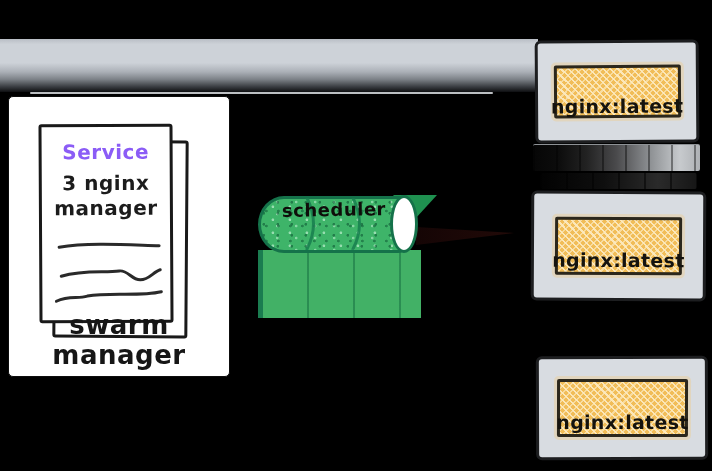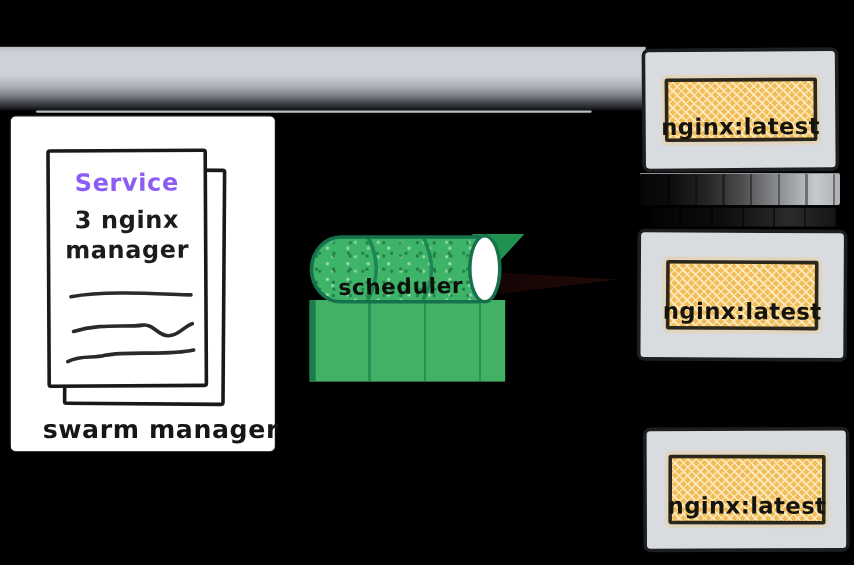--- a/index.html
+++ b/index.html
@@ -33,43 +33,43 @@
     border-radius:3px;box-sizing:border-box;
   }
   .page.back{left:44px;top:43px;width:135px;height:198px;transform:rotate(.4deg);}
   .page.front{left:30px;top:27px;width:134px;height:199px;transform:rotate(-.3deg);
     display:flex;flex-direction:column;align-items:center;}
   .doc-title{margin-top:13px;font-size:20px;font-weight:600;color:#8b5cf6;letter-spacing:.5px;}
   .doc-line{font-size:20px;font-weight:600;color:#1c1c1c;line-height:25px;letter-spacing:.5px;}
   .doc-line.first{margin-top:7px;}
   .doc-squiggles{position:absolute;left:7px;top:112px;}
   .manager-caption{
-    position:absolute;left:15px;bottom:6px;width:100%;text-align:center;
-    font-size:21px;font-weight:600;color:#161616;letter-spacing:.5px;
+    position:absolute;left:0;bottom:6px;width:100%;text-align:center;
+    font-size:26px;font-weight:600;color:#161616;letter-spacing:.5px;
   }
 
   
   .sched-slab{
     left:258px;top:250px;width:163px;height:68px;
     background:#42b166;border-left:5px solid #1b7c50;box-sizing:border-box;
     background-image:repeating-linear-gradient(90deg,
       rgba(0,0,0,0) 0 44px, rgba(23,112,66,.55) 44px 46px);
   }
   .sched-cyl{
     left:258px;top:196px;width:152px;height:57px;
     border:3px solid #15724a;box-sizing:border-box;
     border-radius:26px 12px 12px 26px / 50% 35% 35% 50%;
     background-color:#3eb469;
     background-image:
       radial-gradient(circle at 20% 30%, rgba(10,80,48,.55) 1px, transparent 1.7px),
       radial-gradient(circle at 70% 60%, rgba(225,255,235,.55) 1px, transparent 1.7px),
       radial-gradient(circle at 45% 80%, rgba(10,80,48,.5) 1px, transparent 1.7px),
       radial-gradient(circle at 85% 25%, rgba(225,255,235,.45) 1px, transparent 1.7px);
     background-size:14px 11px,17px 13px,12px 15px,19px 12px;
-    display:flex;align-items:flex-end;justify-content:center;z-index:2;
+    display:flex;align-items:flex-start;justify-content:center;z-index:2;
   }
   .sched-label{
     font-size:18px;font-weight:700;color:#0e0e0a;letter-spacing:.5px;
     position:relative;z-index:3;transform:rotate(-1deg);
   }
   .sched-arcs{position:absolute;left:40px;top:-1px;z-index:1;}
   .sched-flag{
     left:393px;top:195px;width:44px;height:24px;
     background:#1f9150;clip-path:polygon(0 0,100% 0,50% 100%);z-index:1;
   }

